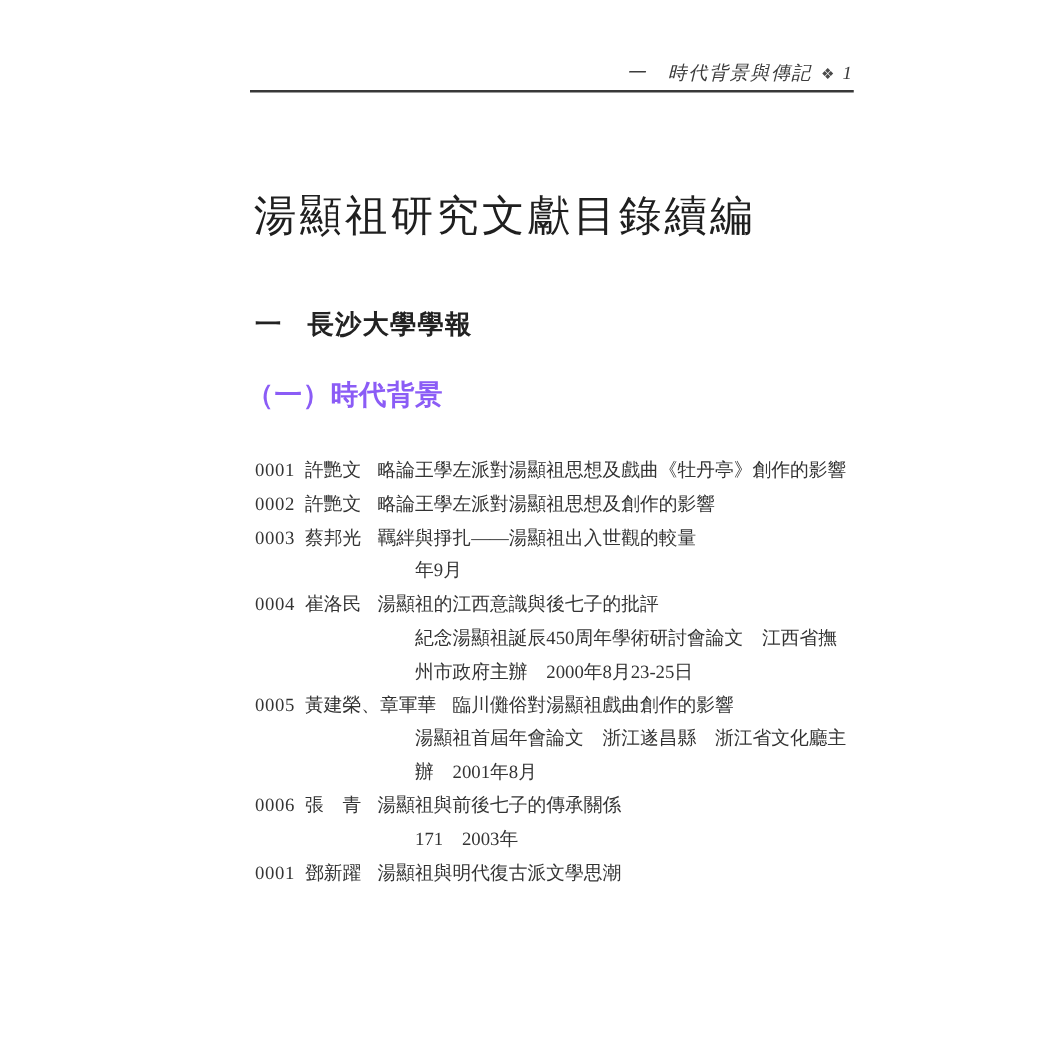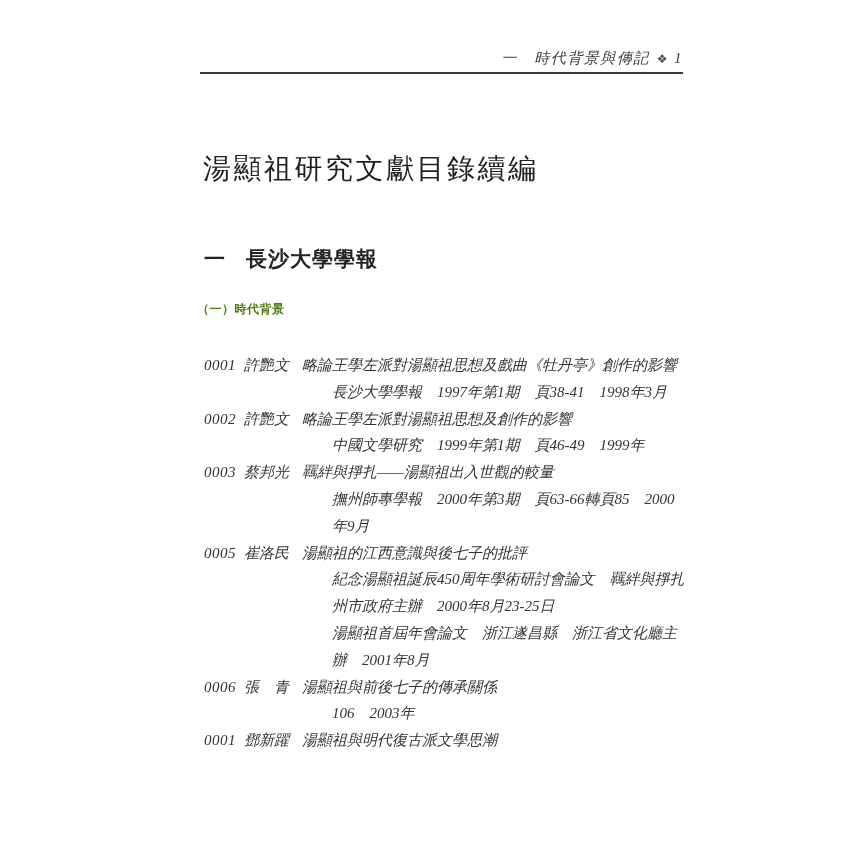--- a/index.html
+++ b/index.html
@@ -41,21 +41,21 @@
     height: 0;
     border-top: 2px solid #383838;
   }
 
   
   .doc-title {
     position: absolute;
     top: 150px;
     left: 203px;
     margin: 0;
-    font-size: 28px;
+    font-size: 34px;
     font-weight: 500;
     letter-spacing: 2.5px;
     color: #1f1f1f;
     white-space: nowrap;
   }
 
   
   .section-heading {
     position: absolute;
     top: 245px;
@@ -69,37 +69,36 @@
     white-space: nowrap;
   }
   .section-heading .sec-num { margin-right: 20px; }
 
   
   .subsection-heading {
     position: absolute;
     top: 301px;
     left: 197px;
     margin: 0;
-    font-size: 12px;
+    font-size: 22px;
     font-weight: bold;
-    color: #4d7c0f;
+    color: #8b5cf6;
     letter-spacing: 0.5px;
     white-space: nowrap;
   }
 
   
   .entries {
     position: absolute;
-    top: 352px;
+    top: 364px;
     left: 204px;
     width: 470px;
     font-size: 15px;
     line-height: 26.8px;
     color: #333333;
-    font-style: italic;
   }
   .entry-first { white-space: nowrap; }
   .e-id { margin-right: 8px; letter-spacing: 0.5px; }
   .e-author { margin-right: 13px; }
   .entry-detail {
     padding-left: 128px;
     white-space: nowrap;
   }
 </style>
 </head>
@@ -118,56 +117,56 @@
     <span class="sec-num">一</span><span>長沙大學學報</span>
   </h2>
 
   <h3 class="subsection-heading">（一）時代背景</h3>
 
   <div class="entries" id="entries">
   <div class="entry">
     <div class="entry-first">
       <span class="e-id">0001</span><span class="e-author">許艷文</span><span class="e-title">略論王學左派對湯顯祖思想及戲曲《牡丹亭》創作的影響</span>
     </div>
-  <div class="entry-detail">長沙大學學報　1997年第1期　頁38-41　1998年3月</div>
       </div>
 
   <div class="entry">
     <div class="entry-first">
       <span class="e-id">0002</span><span class="e-author">許艷文</span><span class="e-title">略論王學左派對湯顯祖思想及創作的影響</span>
     </div>
-  <div class="entry-detail">中國文學研究　1999年第1期　頁46-49　1999年</div>
       </div>
 
   <div class="entry">
     <div class="entry-first">
       <span class="e-id">0003</span><span class="e-author">蔡邦光</span><span class="e-title">羈絆與掙扎——湯顯祖出入世觀的較量</span>
     </div>
-  <div class="entry-detail">撫州師專學報　2000年第3期　頁63-66轉頁85　2000</div>
         <div class="entry-detail">年9月</div>
       </div>
 
   <div class="entry">
     <div class="entry-first">
-      <span class="e-id">0005</span><span class="e-author">崔洛民</span><span class="e-title">湯顯祖的江西意識與後七子的批評</span>
+      <span class="e-id">0004</span><span class="e-author">崔洛民</span><span class="e-title">湯顯祖的江西意識與後七子的批評</span>
     </div>
-  <div class="entry-detail">紀念湯顯祖誕辰450周年學術研討會論文　羈絆與掙扎</div>
+  <div class="entry-detail">紀念湯顯祖誕辰450周年學術研討會論文　江西省撫</div>
         <div class="entry-detail">州市政府主辦　2000年8月23-25日</div>
       </div>
 
   <div class="entry">
+    <div class="entry-first">
+      <span class="e-id">0005</span><span class="e-author">黃建榮、章軍華</span><span class="e-title">臨川儺俗對湯顯祖戲曲創作的影響</span>
+    </div>
   <div class="entry-detail">湯顯祖首屆年會論文　浙江遂昌縣　浙江省文化廳主</div>
         <div class="entry-detail">辦　2001年8月</div>
       </div>
 
   <div class="entry">
     <div class="entry-first">
       <span class="e-id">0006</span><span class="e-author">張　青</span><span class="e-title">湯顯祖與前後七子的傳承關係</span>
     </div>
-        <div class="entry-detail">106　2003年</div>
+        <div class="entry-detail">171　2003年</div>
       </div>
 
   <div class="entry">
     <div class="entry-first">
       <span class="e-id">0001</span><span class="e-author">鄧新躍</span><span class="e-title">湯顯祖與明代復古派文學思潮</span>
     </div>
   </div>
 </div>
 
 </div>

